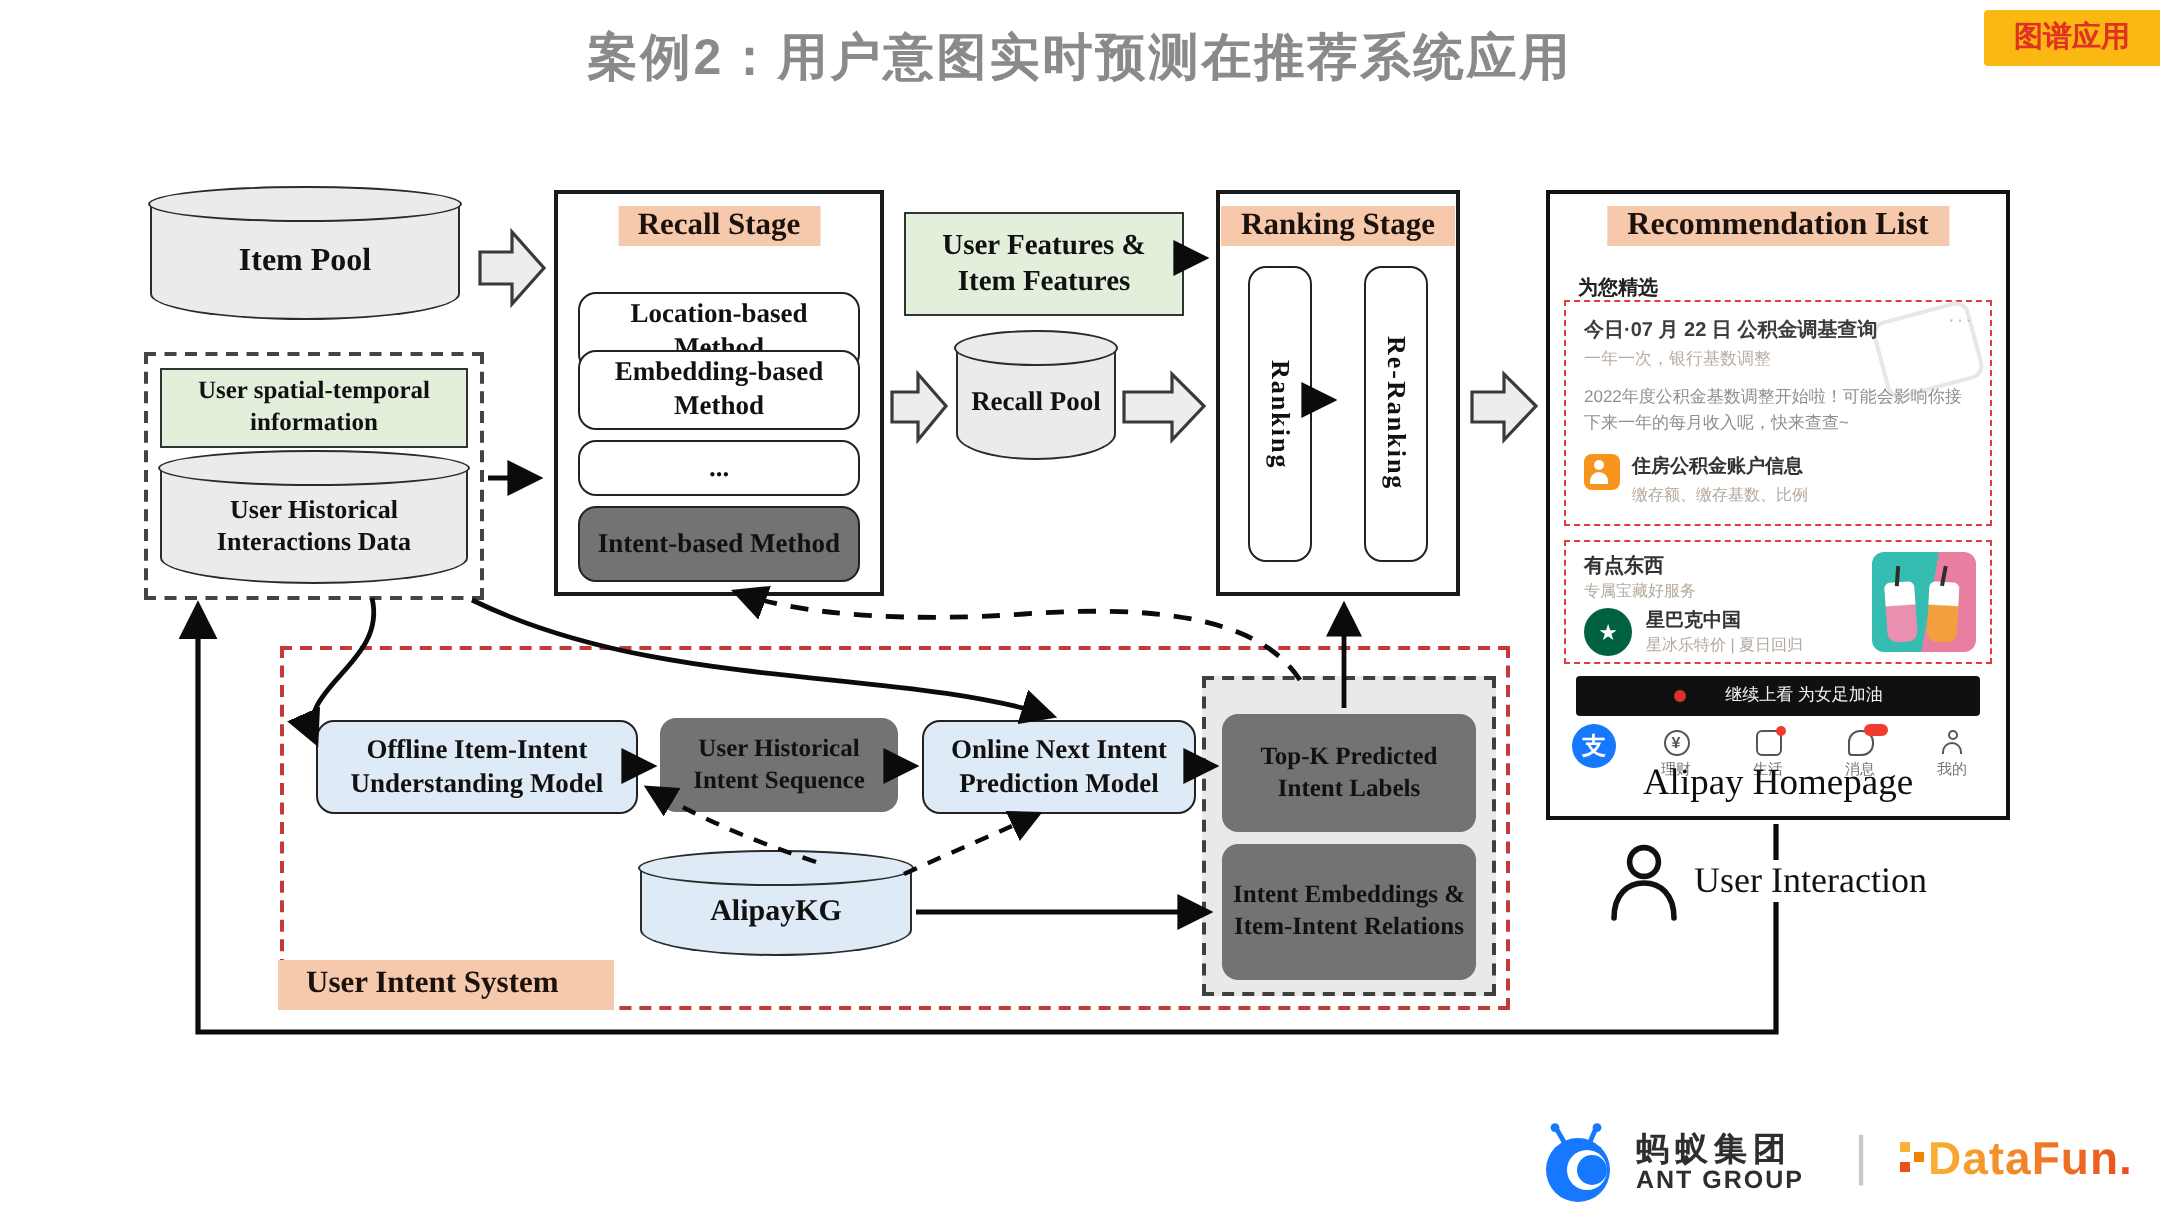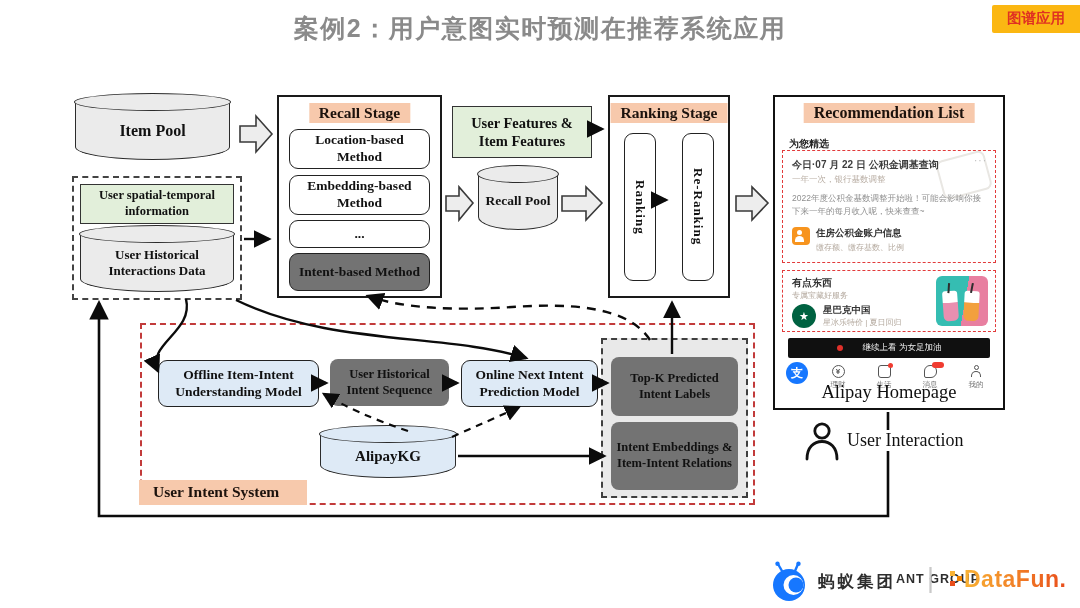--- a/index.html
+++ b/index.html
@@ -72,21 +72,21 @@
   .ic.person{border:none;display:flex;flex-direction:column;align-items:center;}
   .ic.person .ph{width:5px;height:5px;border:1.3px solid #555;border-radius:50%;box-sizing:border-box;}
   .ic.person .pb{width:10px;height:6px;border:1.3px solid #555;border-bottom:none;border-radius:6px 6px 0 0;
         box-sizing:border-box;margin-top:1px;}
   .reddot{position:absolute;top:-3px;right:-3px;width:5px;height:5px;background:#F03B30;border-radius:50%;}
   .redpill{position:absolute;top:-4px;right:-8px;width:12px;height:6px;background:#F03B30;border-radius:3px;}
   
   .cite{position:absolute;left:130px;top:575px;font-size:14.5px;color:#9a9a9a;}
   .cite b{color:#3a3a3a;font-weight:600;}
   .antgrp{position:absolute;left:768px;top:561px;display:flex;align-items:center;gap:8px;}
-  .antxt{display:flex;flex-direction:row;line-height:1.05;}
+  .antxt{display:flex;flex-direction:column;line-height:1.05;}
   .antcn{font-size:16.5px;font-weight:700;color:#2e2e2e;letter-spacing:3px;}
   .anten{font-size:12.5px;font-weight:700;color:#2e2e2e;letter-spacing:1px;}
   .sep{position:absolute;left:927px;top:563px;font-size:27px;color:#c9c9c9;font-weight:300;}
   .dfun{position:absolute;left:948px;top:566px;display:flex;align-items:flex-end;}
   .dfun .txt{font-size:23px;font-weight:700;background:linear-gradient(90deg,#F9B233,#E94E1B);
         -webkit-background-clip:text;background-clip:text;color:transparent;letter-spacing:0.5px;}
   .uint{position:absolute;z-index:6;background:#fff;padding:0 5px;font-family:"Liberation Serif",serif;
         font-size:18px;color:#111;}
 </style>
 </head>
@@ -104,21 +104,21 @@
   <div class="dash-blk" style="left:72px;top:176px;width:170px;height:124px;border-color:#444"></div>
   <div class="cbox green" style="left:80px;top:184px;width:154px;height:40px;font-size:12.5px">
     <span>User spatial-temporal information</span>
   </div>
   <div class="cyl" style="left:80px;top:234px;width:154px;height:58px">
     <span class="clabel" style="font-size:13px">User Historical Interactions Data</span>
   </div>
 
   <div class="box" style="left:277px;top:95px;width:165px;height:203px">
     <div class="hdr">Recall Stage</div>
-    <div class="cbox rbox" style="left:10px;top:32px;width:141px;height:40px">
+    <div class="cbox rbox" style="left:10px;top:49px;width:141px;height:40px">
       <span>Location-based Method</span>
       </div>
     <div class="cbox rbox" style="left:10px;top:78px;width:141px;height:40px">
       <span>Embedding-based Method</span>
       </div>
     <div class="cbox rbox" style="left:10px;top:123px;width:141px;height:28px">
       <span>...</span>
       </div>
     <div class="cbox rbox yellow" style="left:10px;top:156px;width:141px;height:38px">
       <span>Intent-based Method</span>

